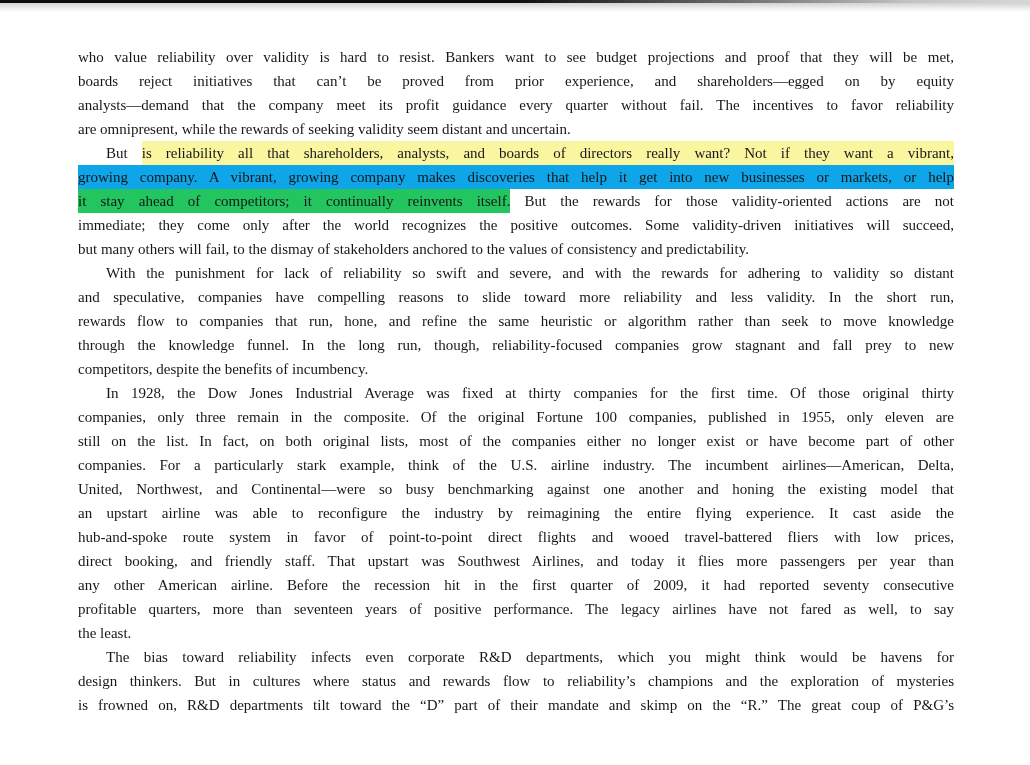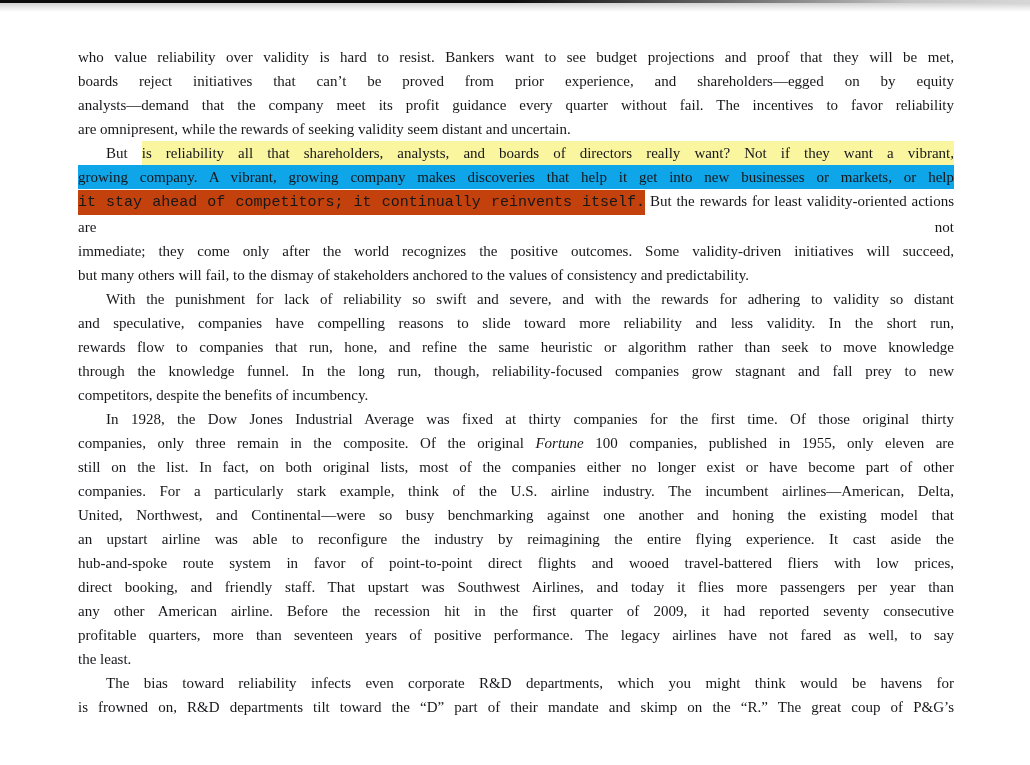--- a/index.html
+++ b/index.html
@@ -31,39 +31,39 @@
     text-justify: inter-word;
     white-space: normal;
   }
   .line.end { text-align-last: left; }
   .line.indent { padding-left: 28px; }
   mark {
     background: #faf6a0;
     color: inherit;
     padding: 4px 0;
   }
-  .italic { font-style: italic; }
+  .italic { }
 </style>
 </head>
 <body>
 
 <div class="top-line"></div>
 <div class="top-fade"></div>
 
 <div class="book-page" style="color: rgb(23, 23, 26);">
     <div class="para">
       <div class="line"><span>who value reliability over validity is hard to resist. Bankers want to see budget projections and proof that they will be met,</span></div>
       <div class="line"><span>boards reject initiatives that can’t be proved from prior experience, and shareholders—egged on by equity</span></div>
       <div class="line"><span>analysts—demand that the company meet its profit guidance every quarter without fail. The incentives to favor reliability</span></div>
       <div class="line end"><span>are omnipresent, while the rewards of seeking validity seem distant and uncertain.</span></div>
     </div>
     <div class="para">
       <div class="line indent"><span>But </span><mark style="background: rgb(250, 246, 160);">is reliability all that shareholders, analysts, and boards of directors really want? Not if they want a vibrant,</mark></div>
       <div class="line"><mark style="background: #0ea5e9;">growing company. A vibrant, growing company makes discoveries that help it get into new businesses or markets, or help</mark></div>
-      <div class="line"><mark style="background: #c2410c; font-family: Liberation Mono, monospace;">it stay ahead of competitors; it continually reinvents itself.</mark><span> But the rewards for least validity-oriented actions are not</span></div>
+      <div class="line"><mark style="background: #22c55e;">it stay ahead of competitors; it continually reinvents itself.</mark><span> But the rewards for those validity-oriented actions are not</span></div>
       <div class="line"><span>immediate; they come only after the world recognizes the positive outcomes. Some validity-driven initiatives will succeed,</span></div>
       <div class="line end"><span>but many others will fail, to the dismay of stakeholders anchored to the values of consistency and predictability.</span></div>
     </div>
     <div class="para">
       <div class="line indent"><span>With the punishment for lack of reliability so swift and severe, and with the rewards for adhering to validity so distant</span></div>
       <div class="line"><span>and speculative, companies have compelling reasons to slide toward more reliability and less validity. In the short run,</span></div>
       <div class="line"><span>rewards flow to companies that run, hone, and refine the same heuristic or algorithm rather than seek to move knowledge</span></div>
       <div class="line"><span>through the knowledge funnel. In the long run, though, reliability-focused companies grow stagnant and fall prey to new</span></div>
       <div class="line end"><span>competitors, despite the benefits of incumbency.</span></div>
     </div>
@@ -75,15 +75,16 @@
       <div class="line"><span>United, Northwest, and Continental—were so busy benchmarking against one another and honing the existing model that</span></div>
       <div class="line"><span>an upstart airline was able to reconfigure the industry by reimagining the entire flying experience. It cast aside the</span></div>
       <div class="line"><span>hub-and-spoke route system in favor of point-to-point direct flights and wooed travel-battered fliers with low prices,</span></div>
       <div class="line"><span>direct booking, and friendly staff. That upstart was Southwest Airlines, and today it flies more passengers per year than</span></div>
       <div class="line"><span>any other American airline. Before the recession hit in the first quarter of 2009, it had reported seventy consecutive</span></div>
       <div class="line"><span>profitable quarters, more than seventeen years of positive performance. The legacy airlines have not fared as well, to say</span></div>
       <div class="line end"><span>the least.</span></div>
     </div>
     <div class="para">
       <div class="line indent"><span>The bias toward reliability infects even corporate R&amp;D departments, which you might think would be havens for</span></div>
+      <div class="line"><span>design thinkers. But in cultures where status and rewards flow to reliability’s champions and the exploration of mysteries</span></div>
       <div class="line"><span>is frowned on, R&amp;D departments tilt toward the “D” part of their mandate and skimp on the “R.” The great coup of P&amp;G’s</span></div>
     </div>
   </div>
 
 </body></html>

